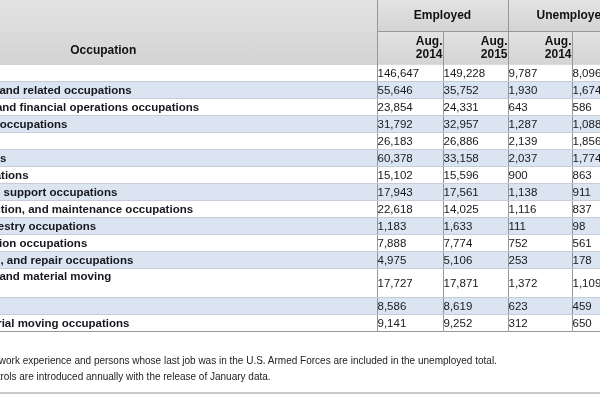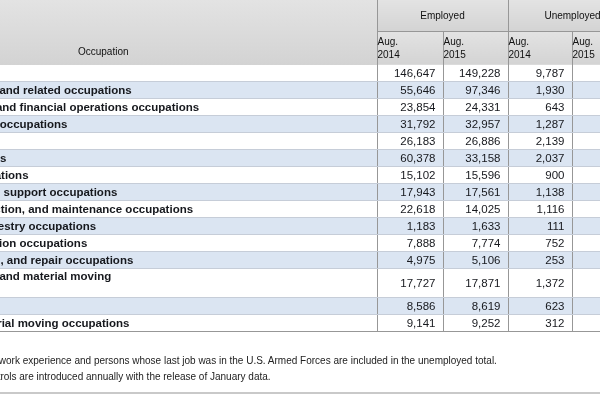--- a/index.html
+++ b/index.html
@@ -7,42 +7,42 @@
     position:relative;width:600px;height:400px;overflow:hidden;background:#fff;
     font-family:"Liberation Sans",sans-serif;
   }
   .clip{position:absolute;top:0;left:0;width:600px;height:348px;overflow:hidden;}
   table{
     border-collapse:collapse;table-layout:fixed;width:807px;margin-left:-170px;
   }
   th,td{padding:0;box-sizing:border-box;}
   thead th{
     background:linear-gradient(#e3e3e3,#d3d3d3);
-    font-size:10px;color:#111;font-weight:normal;
+    font-size:12px;color:#111;font-weight:bold;
   }
   .occ-head{
     vertical-align:bottom;text-align:center;padding-bottom:8px;
     border-right:1px solid #979797;
   }
   .group-head{
     height:31px;text-align:center;
     border-bottom:1px solid #979797;border-right:1px solid #979797;
   }
   .sub-head{
-    height:34px;text-align:left;line-height:13px;vertical-align:middle;
+    height:34px;text-align:right;line-height:13px;vertical-align:middle;
     border-right:1px solid #979797;
   }
   tbody td{
     height:16px;line-height:16px;font-size:11.5px;color:#16181d;
     border-bottom:1px solid #c6cdd8;background:#ffffff;
   }
   tbody tr:last-child td{border-bottom:1px solid #979797;}
   tr.stripe td{background:#dbe5f2;}
   td.occ{font-weight:bold;white-space:nowrap;border-right:1px solid #979797;overflow:hidden;}
-  td.num{text-align:right;padding-right:7px;border-right:1px solid #979797;font-weight:normal;margin-left:20px;}
+  td.num{text-align:left;padding-right:7px;border-right:1px solid #979797;font-weight:normal;margin-left:20px;}
   .ind0{padding-left:6px;}
   .ind1{padding-left:18px;}
   .ind2{padding-left:33px;}
   .wrapspan{
     display:inline-block;max-width:302px;white-space:normal;
     line-height:13px;vertical-align:middle;padding:1px 0;
   }
   .notes{position:absolute;top:352px;left:0;width:600px;height:36px;}
   .note{position:absolute;white-space:nowrap;font-size:10px;color:#222;}
   .note-1{top:3px;left:-149px;}
@@ -94,21 +94,21 @@
           <tr>
       <td class="occ ind0"></td>
       <td class="num">146,647</td>
       <td class="num">149,228</td>
       <td class="num">9,787</td>
       <td class="num">8,096</td>
     </tr>
           <tr class="stripe">
       <td class="occ ind1"><span>Management, professional, and related occupations</span></td>
       <td class="num">55,646</td>
-      <td class="num">97,346</td>
+      <td class="num">35,752</td>
       <td class="num">1,930</td>
       <td class="num">1,674</td>
     </tr>
           <tr>
       <td class="occ ind2"><span>Management, business, and financial operations occupations</span></td>
       <td class="num">23,854</td>
       <td class="num">24,331</td>
       <td class="num">643</td>
       <td class="num">586</td>
     </tr>

